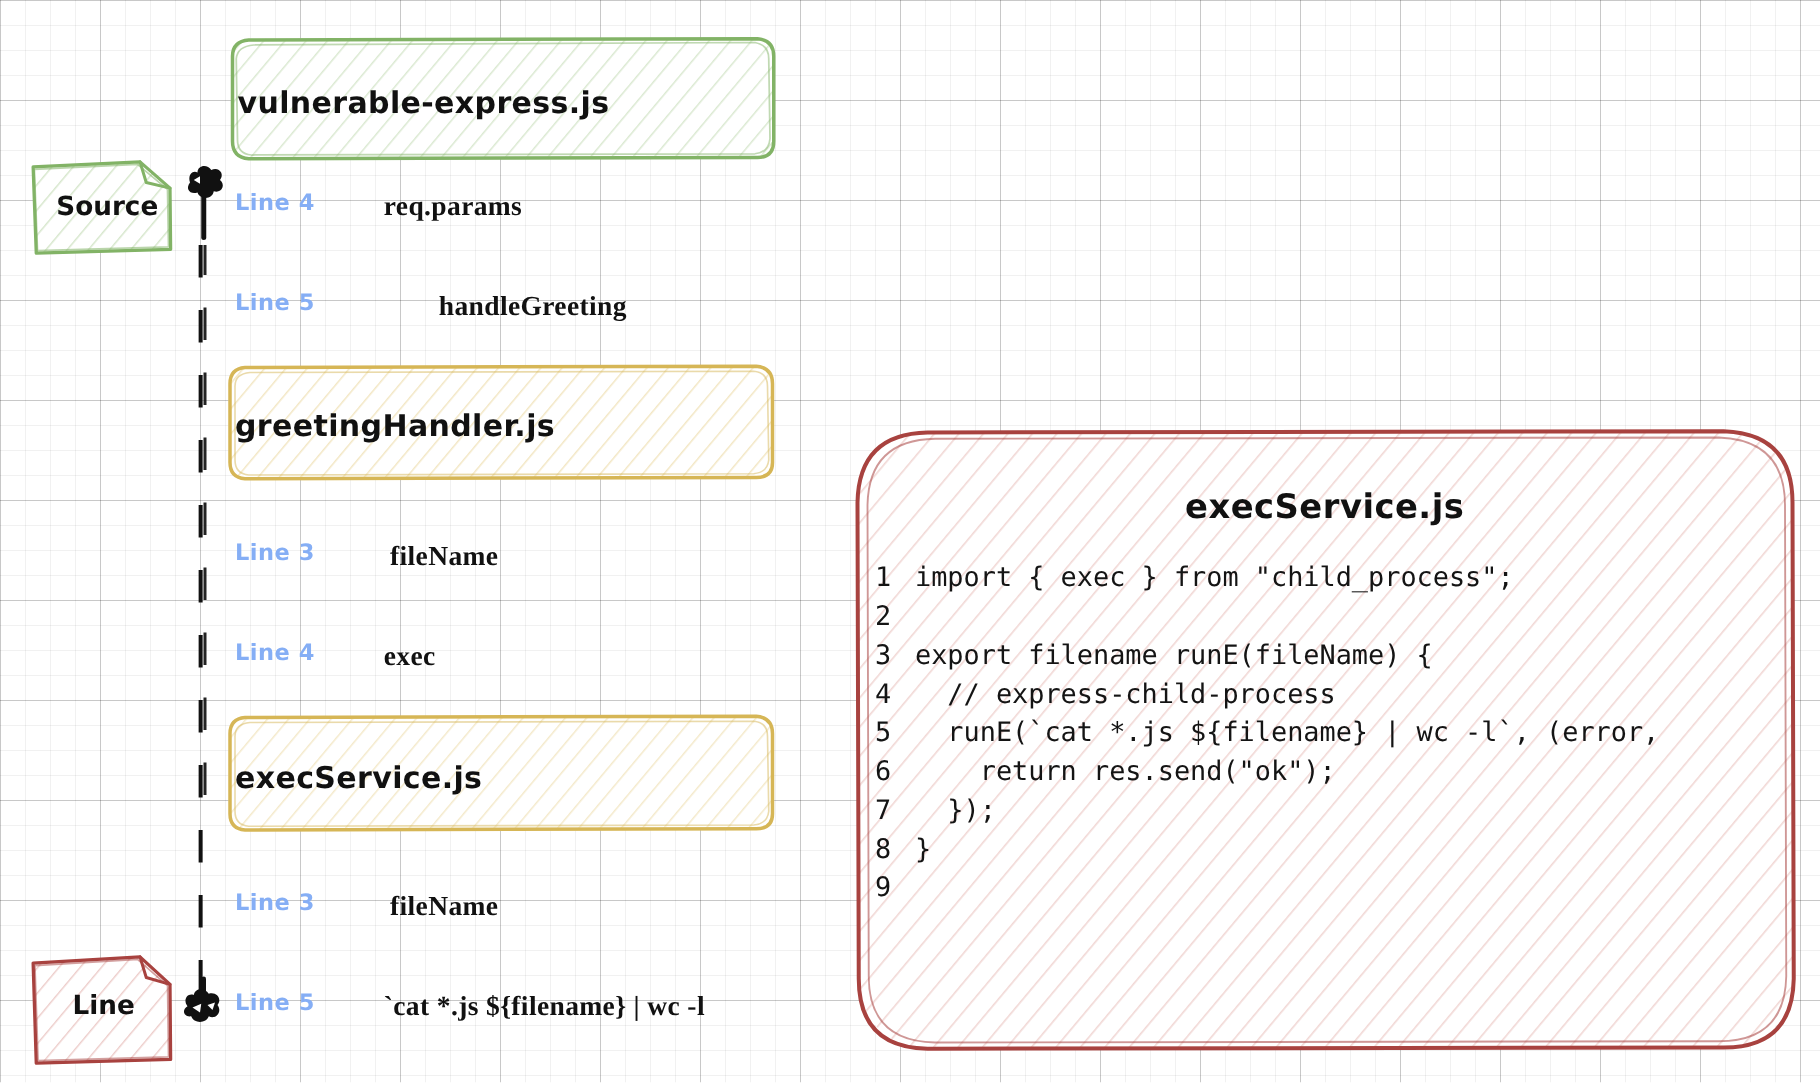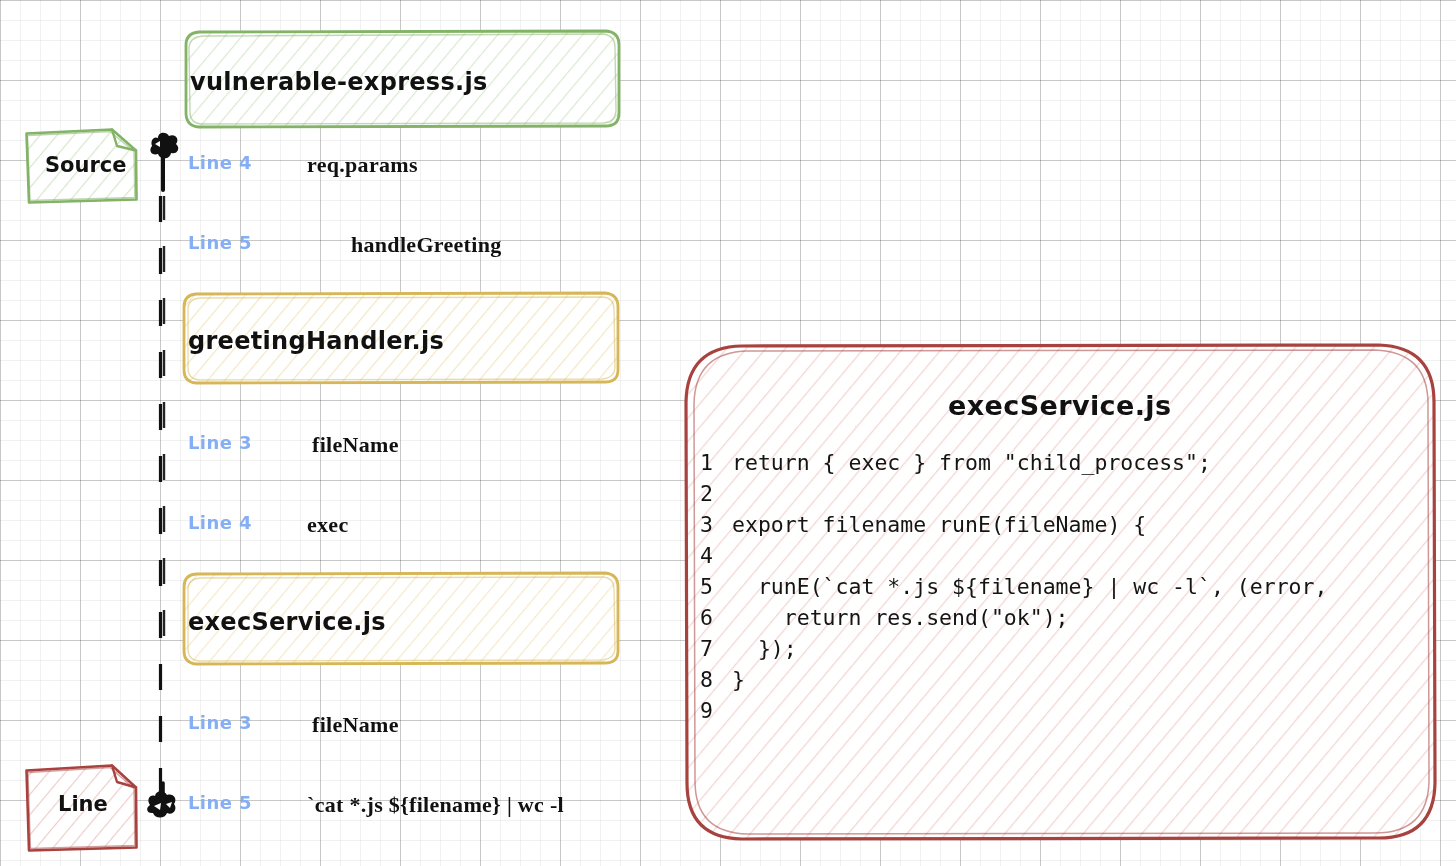--- a/index.html
+++ b/index.html
@@ -239,32 +239,33 @@
   <div class="lbl-pos step-text" style="left:312px; top:712px;">fileName</div>
 
   <div class="lbl-pos line-no" style="left:188px; top:792px;">Line 5</div>
   <div class="lbl-pos step-text" style="left:307px; top:792px;">`cat *.js ${filename} | wc -l</div>
 
   <div class="code-title">execService.js</div>
 
   <div id="code-panel-text">
     <div class="code-row">
       <span class="code-gutter">1</span>
-      <span class="code-src">return { exec } from "child_process";</span>
+      <span class="code-src">import { exec } from "child_process";</span>
     </div>
     <div class="code-row">
       <span class="code-gutter">2</span>
       <span class="code-src"></span>
     </div>
     <div class="code-row">
       <span class="code-gutter">3</span>
       <span class="code-src">export filename runE(fileName) {</span>
     </div>
     <div class="code-row">
       <span class="code-gutter">4</span>
+      <span class="code-src">  // express-child-process</span>
     </div>
     <div class="code-row">
       <span class="code-gutter">5</span>
       <span class="code-src">  runE(`cat *.js ${filename} | wc -l`, (error,</span>
     </div>
     <div class="code-row">
       <span class="code-gutter">6</span>
       <span class="code-src">    return res.send("ok");</span>
     </div>
     <div class="code-row">

